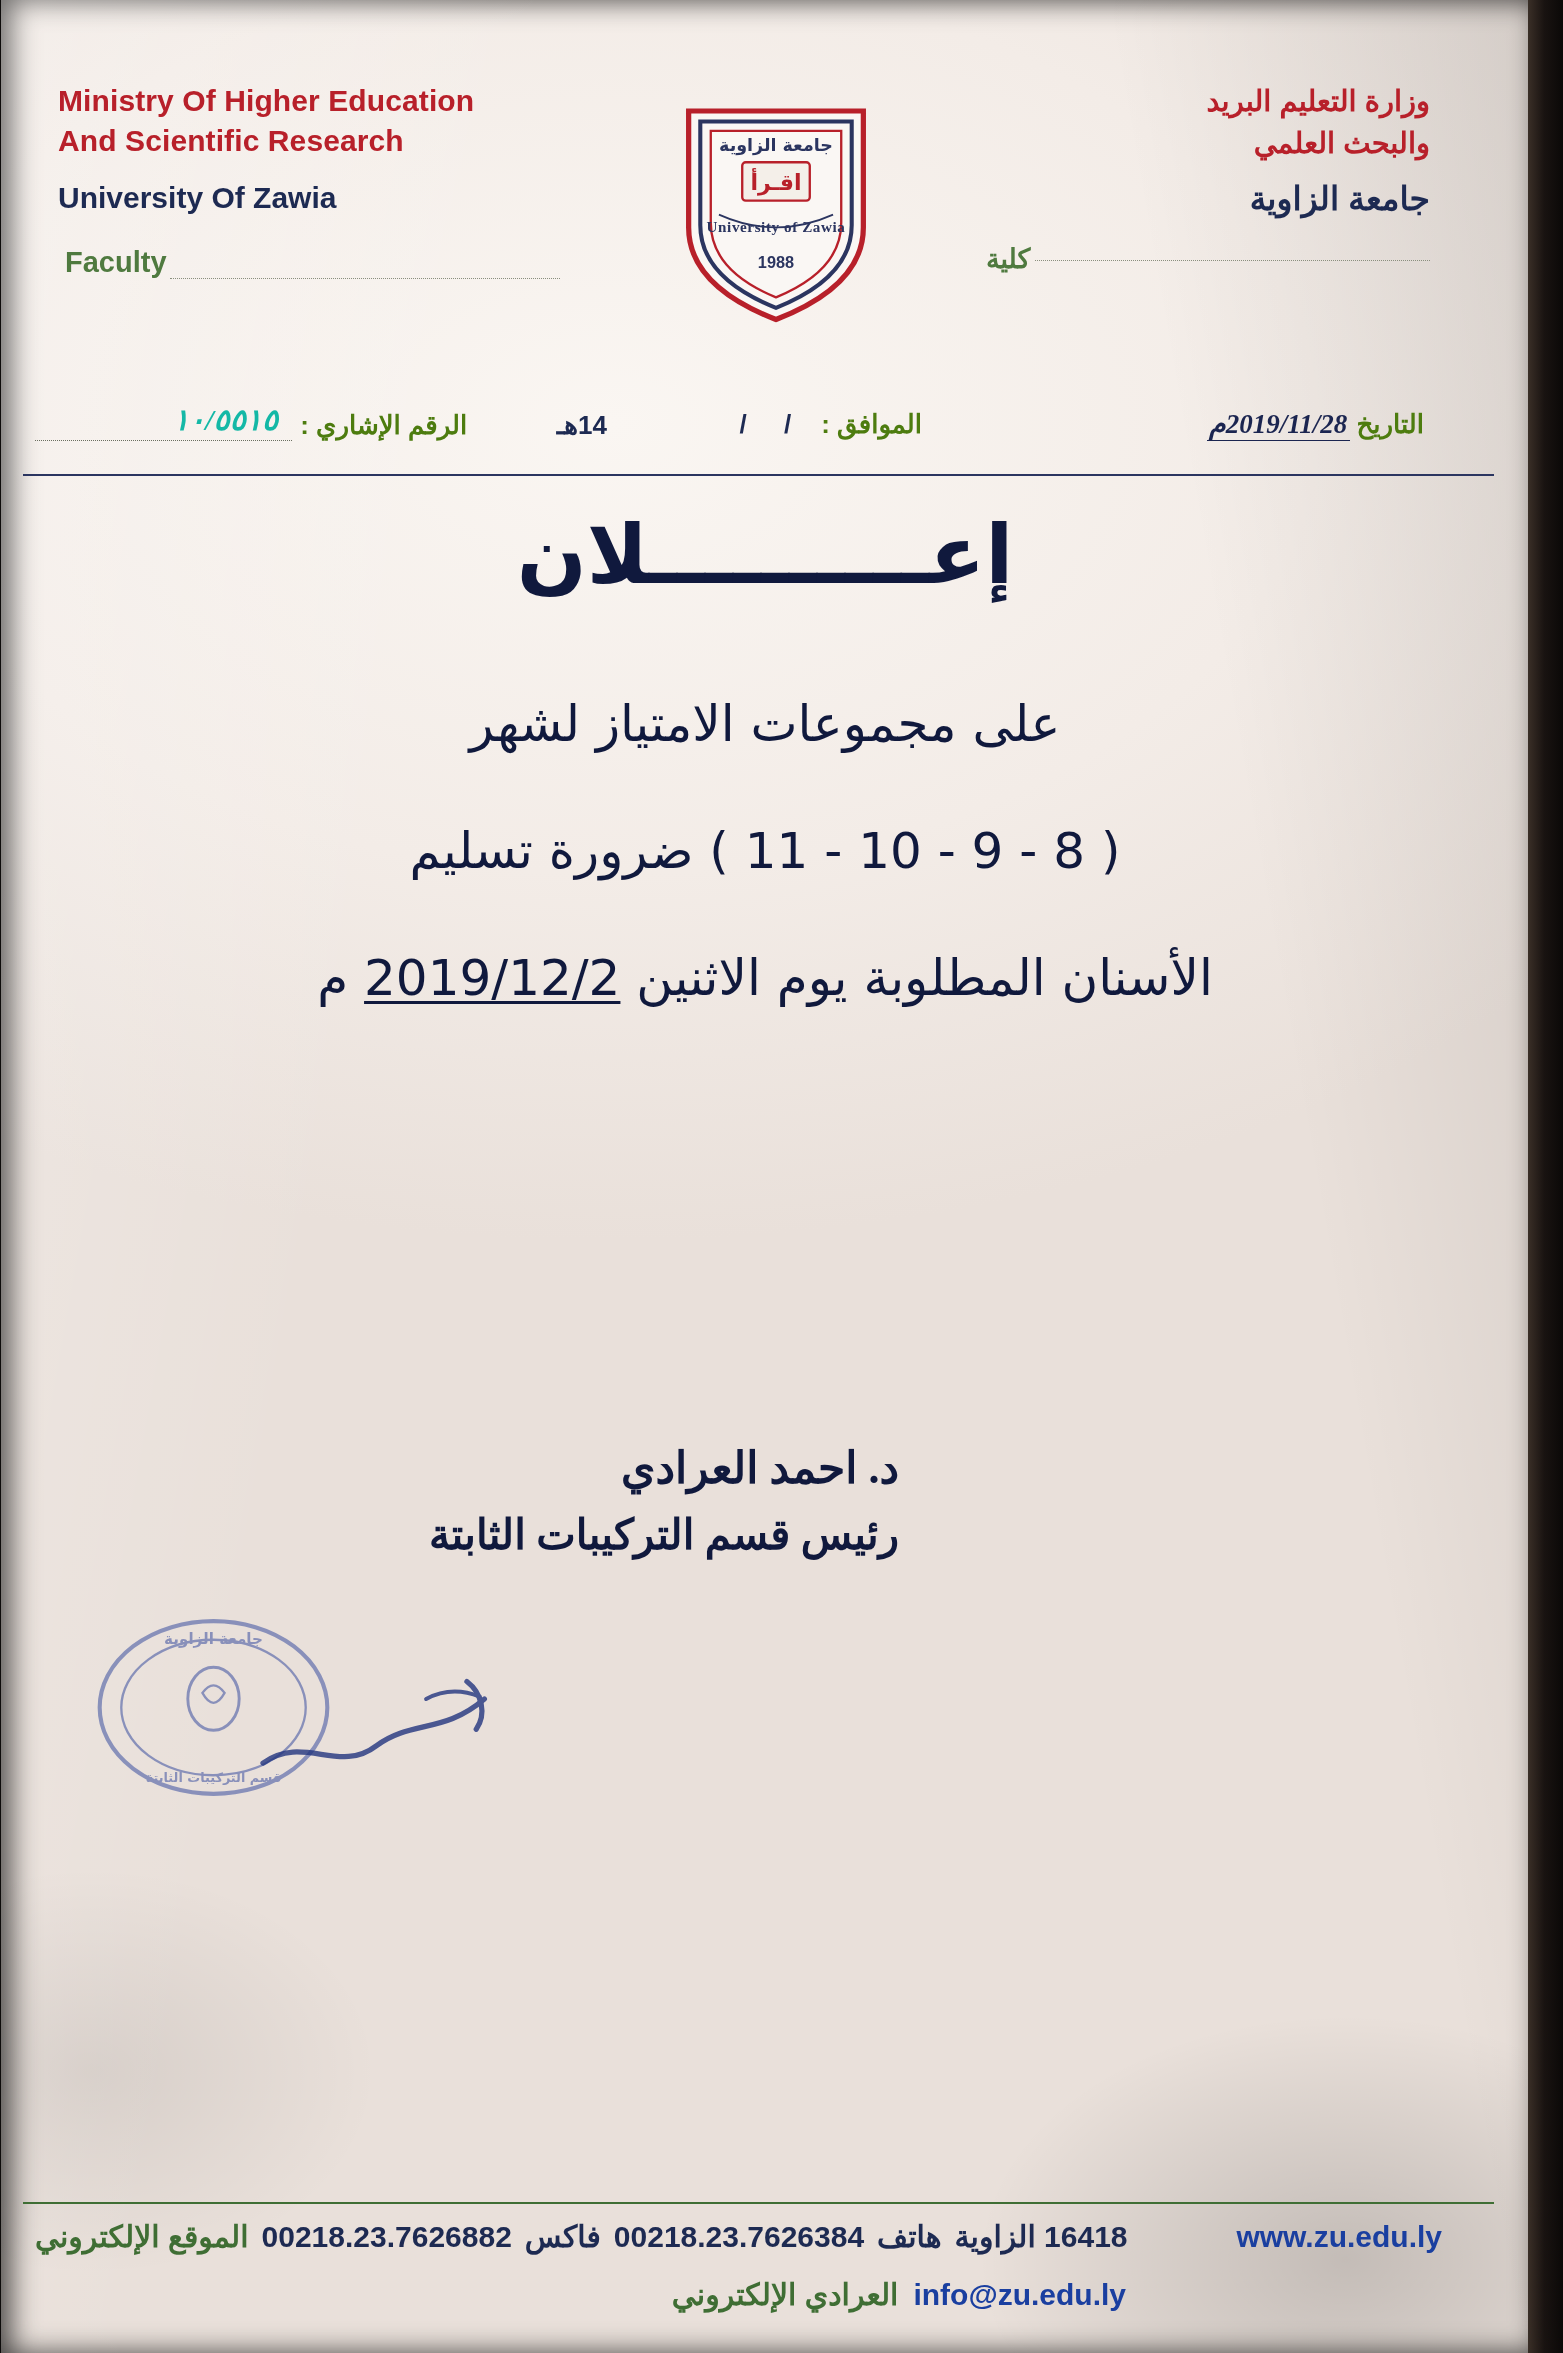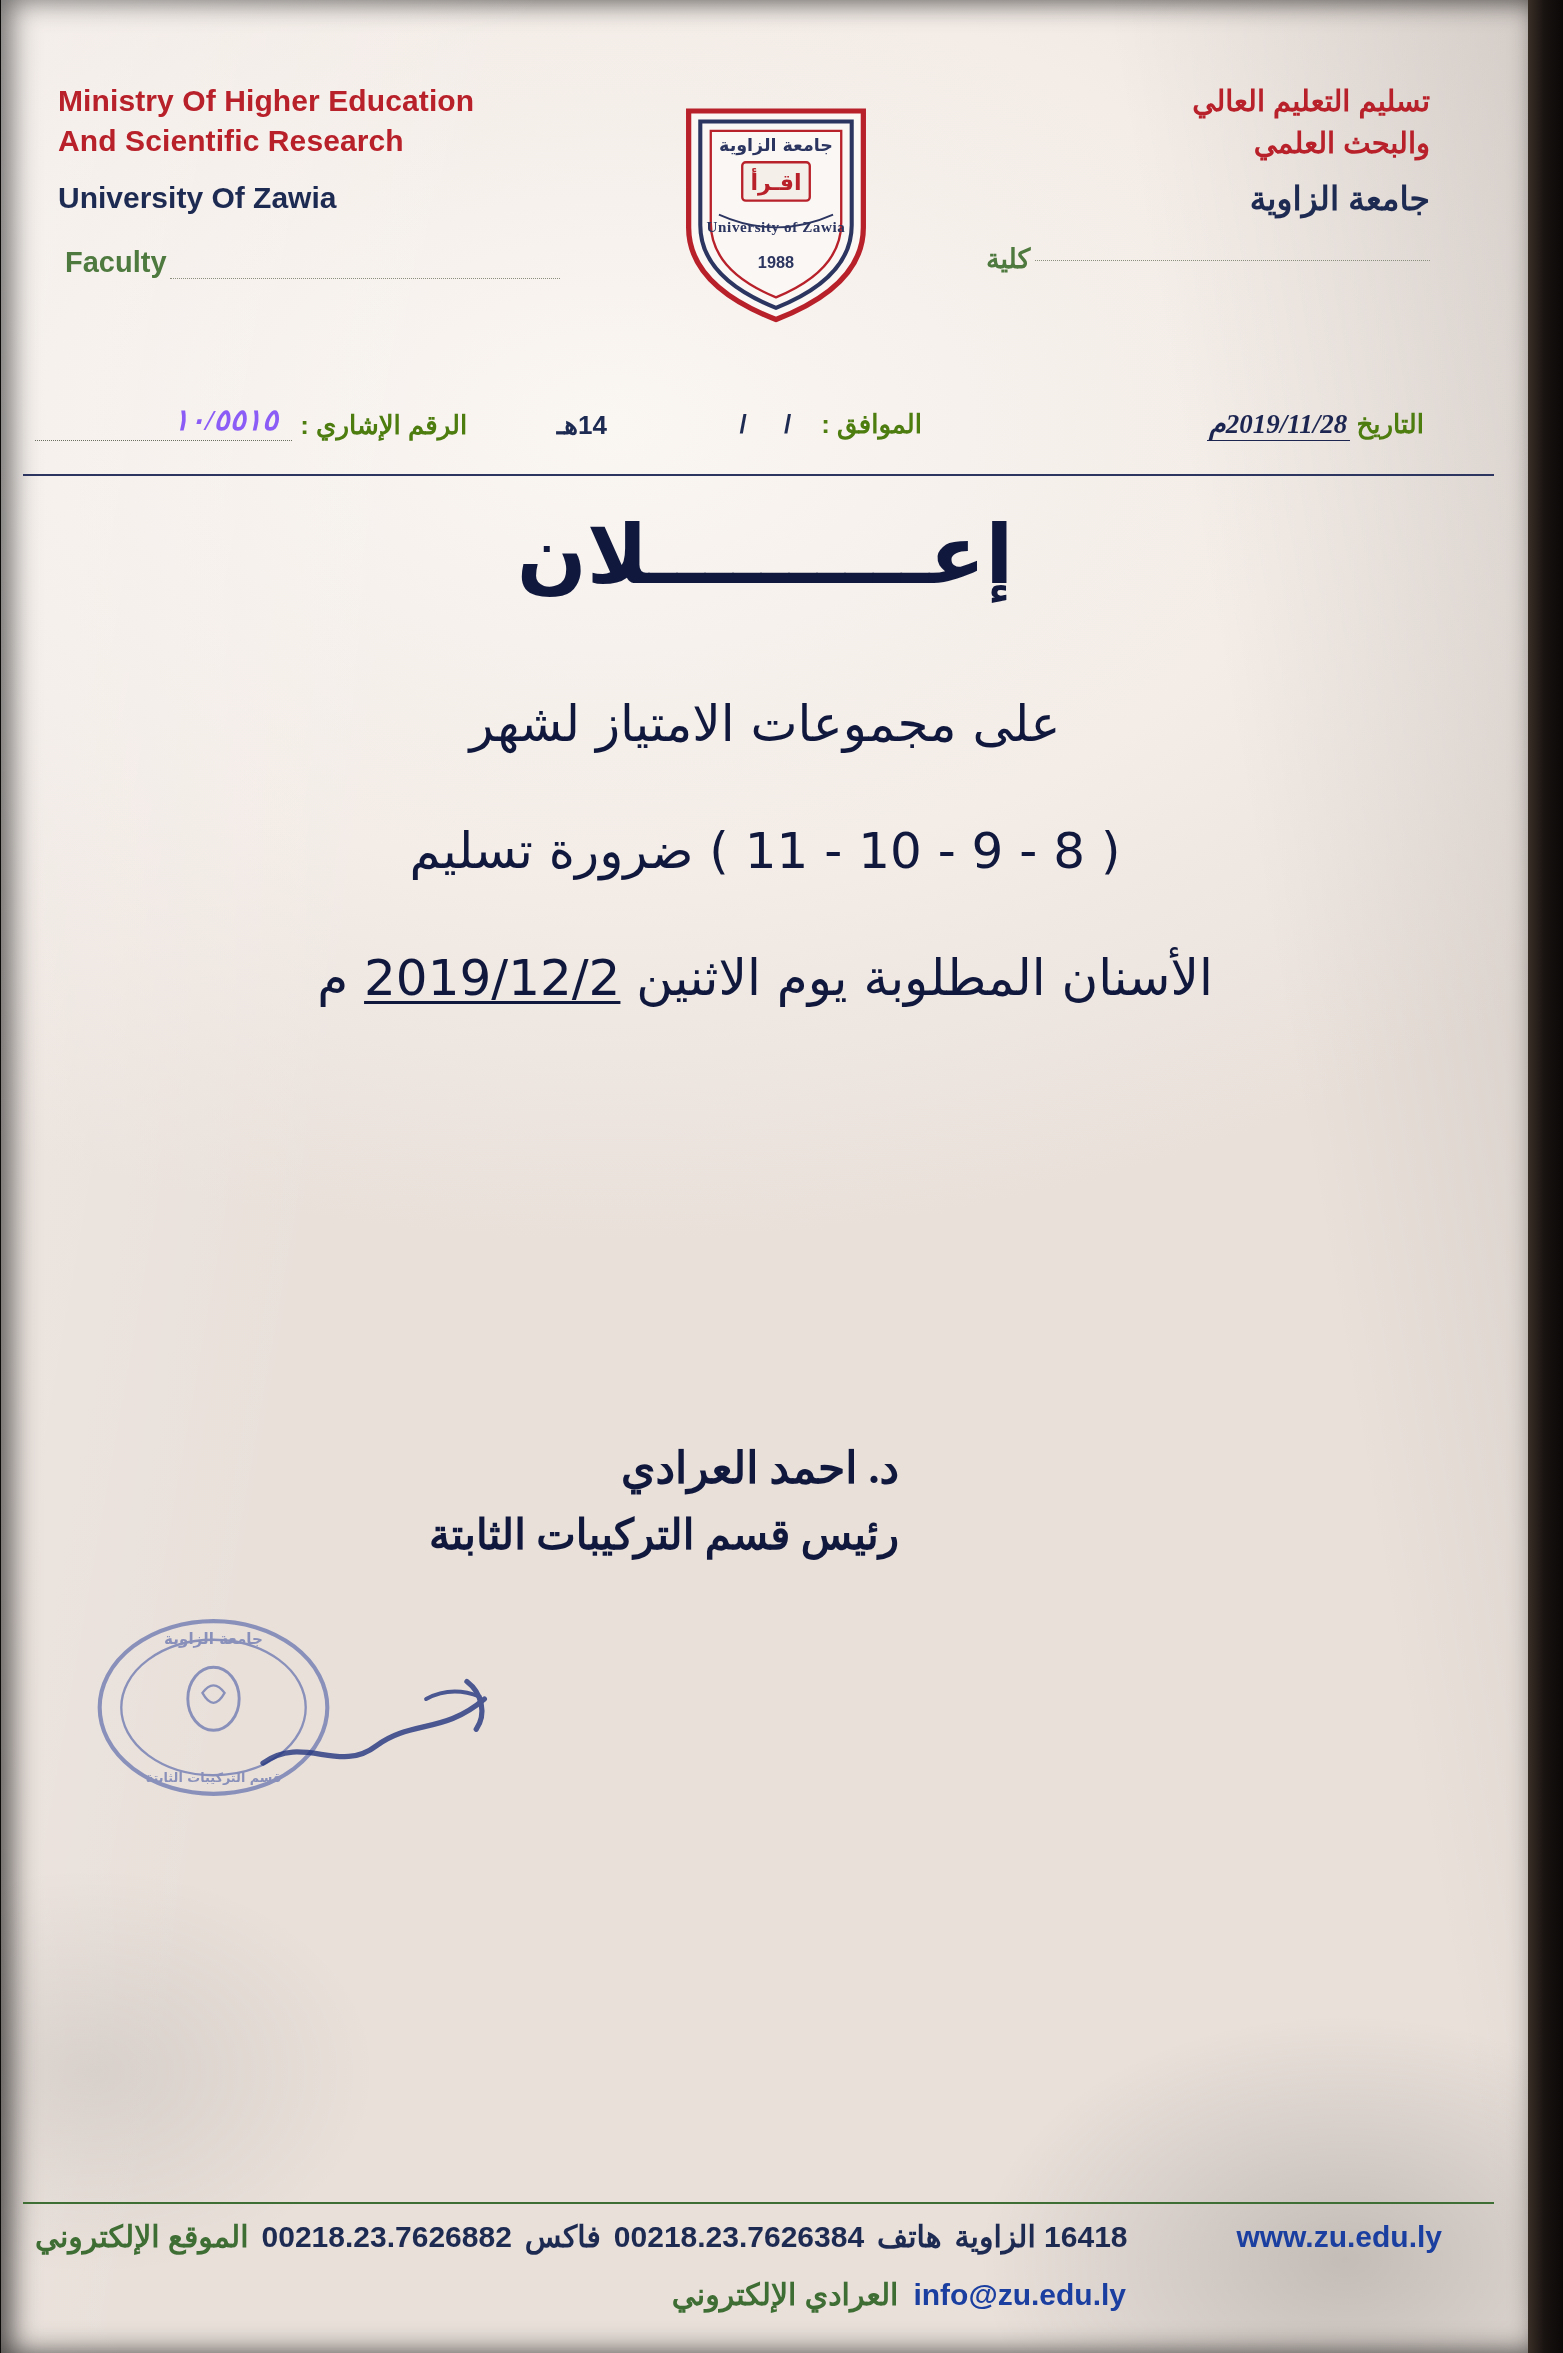--- a/index.html
+++ b/index.html
@@ -218,21 +218,21 @@
   .ref-line {
     width: 257px;
     border-bottom: 1.8px dotted #6b6f60;
     height: 33px;
     position: relative;
   }
   .ref-hand {
     position: absolute;
     right: 14px;
     bottom: 2.3px;
-    color: #8b5cf6;
+    color: #14b8a6;
     font-size: 30px;
     font-family: "Liberation Serif", serif;
     font-style: italic;
     font-weight: bold;
   }
 
   .rule {
     position: absolute;
     left: 23.4px;
     top: 416px;
@@ -392,21 +392,21 @@
       <rect x="112" y="118" width="116" height="66" rx="6" fill="#f4efe9" stroke="#b8202a" stroke-width="4"></rect>
       <text x="170" y="166" text-anchor="middle" font-family="DejaVu Sans, sans-serif" font-size="38" font-weight="bold" fill="#b8202a">اقـرأ</text>
       <path d="M72 208 Q170 252 268 208" fill="none" stroke="#2b3560" stroke-width="3"></path>
       <text x="170" y="238" text-anchor="middle" font-family="Liberation Serif, serif" font-size="26" font-weight="bold" fill="#2b3560" letter-spacing="1">University of Zawia</text>
       <text x="170" y="300" text-anchor="middle" font-family="Liberation Sans, sans-serif" font-size="28" font-weight="bold" fill="#2b3560">1988</text>
     </svg>
   </div>
 
   <div class="hdr-right">
     <div class="ministry-ar">
-      <div>تسليم التعليم العالي</div>
+      <div>وزارة التعليم البريد</div>
       <div>والبحث العلمي</div>
     </div>
     <div class="univ-ar">جامعة الزاوية</div>
     <div class="kul-row">
       <span class="dotline"></span>
       <span class="kul-ar">كلية</span>
     </div>
   </div>
 
   <div class="meta-row">

